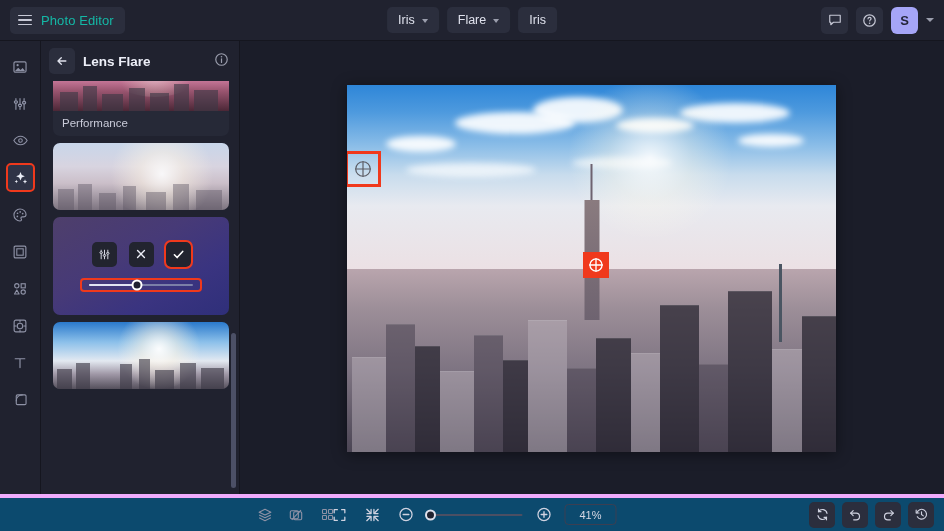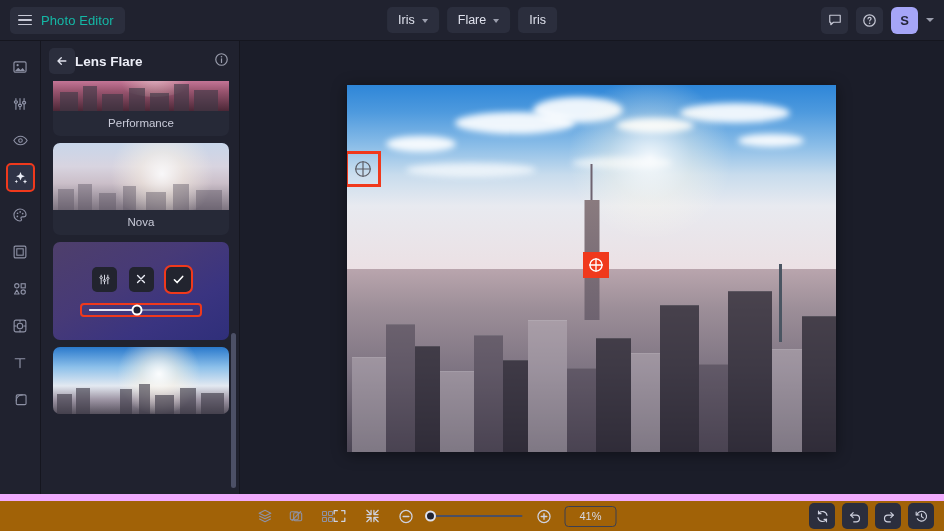--- a/index.html
+++ b/index.html
@@ -83,33 +83,32 @@
   .rail-item.active { background: #2f3346; outline: 2px solid #f0391c; outline-offset: -1px; border-radius: 4px; }
 
   
   .panel {
     width: 199px; min-width: 199px; background: #20222f;
     display: flex; flex-direction: column;
     border-right: 1px solid #15161f; position: relative;
   }
   .panel-head {
     height: 40px; min-height: 40px; display: flex; align-items: center;
-    padding: 0 10px 0 8px; 
+    padding: 0 10px 0 8px; gap: 8px;
   }
   .backbtn {
     width: 26px; height: 26px; border-radius: 5px; background: #2b2e3d;
     display: flex; align-items: center; justify-content: center; cursor: pointer;
   }
   .panel-title { font-size: 13.5px; font-weight: bold; color: #eceef7; flex: 1; }
   .info-ic { cursor: pointer; }
 
   .preset-list {
     flex: 1; overflow: hidden; position: relative;
     padding: 0 10px 0 12px;
-    text-align: center;
   }
   .preset {
     background: #262937; border-radius: 7px; overflow: hidden;
     margin-bottom: 7px; cursor: pointer; position: relative;
   }
   .thumb { height: 67px; width: 100%; position: relative; overflow: hidden; }
   .preset-name {
     font-size: 11.5px; color: #c9cbd9; padding: 6px 9px 7px;
   }
 
@@ -212,23 +211,23 @@
   .marker {
     position: absolute; width: 30px; height: 30px;
     transform: translate(-50%,-50%); cursor: pointer;
     display: flex; align-items: center; justify-content: center;
   }
   .marker.outline { outline: 3px solid #f0391c; background: rgba(255,255,255,.08); }
   .marker.filled { background: #f0391c; }
 
   
   .bottombar {
-    height: 37px; min-height: 37px; background: #a16207;
+    height: 37px; min-height: 37px; background: #0c4a6e;
     display: flex; align-items: center; position: relative;
-    border-top: 7px solid #f0abfc; padding-left: 253px; padding-right: 10px;
+    border-top: 4px solid #f0abfc; padding-left: 253px; padding-right: 10px;
   }
   .bb-left { display: flex; align-items: center; gap: 7px; }
   .bb-center {
     position: absolute; left: 50%; transform: translateX(-50%);
     display: flex; align-items: center; gap: 9px;
   }
   .zoom-track { width: 96px; height: 2px; background: #4b4f63; position: relative; border-radius: 2px; cursor: pointer; }
   .zoom-knob {
     position: absolute; left: 4px; top: 50%; transform: translate(-50%,-50%);
     width: 11px; height: 11px; border-radius: 50%;
@@ -419,21 +418,20 @@
             <div class="bldgs">
               <i style="left:3%;width:9%;height:68%;background:rgba(90,84,98,.42)"></i>
               <i style="left:14%;width:8%;height:84%;background:rgba(90,84,98,.42)"></i>
               <i style="left:26%;width:10%;height:56%;background:rgba(90,84,98,.42)"></i>
               <i style="left:40%;width:7%;height:78%;background:rgba(90,84,98,.42)"></i>
               <i style="left:53%;width:11%;height:60%;background:rgba(90,84,98,.42)"></i>
               <i style="left:68%;width:9%;height:86%;background:rgba(90,84,98,.42)"></i>
               <i style="left:81%;width:15%;height:64%;background:rgba(90,84,98,.42)"></i>
             </div>
           </div>
-          <div class="preset-name">Nova</div>
         </div>
 
         <div class="preset active">
           <div class="active-body">
             <div class="act-row">
               <div class="act-btn">
                 <svg width="13" height="13" viewBox="0 0 18 18">
                   <g stroke="#dfe1ec" stroke-width="1.3" stroke-linecap="round">
                     <path d="M4.4 3v12M9 3v12M13.6 3v12"></path>
                   </g>

